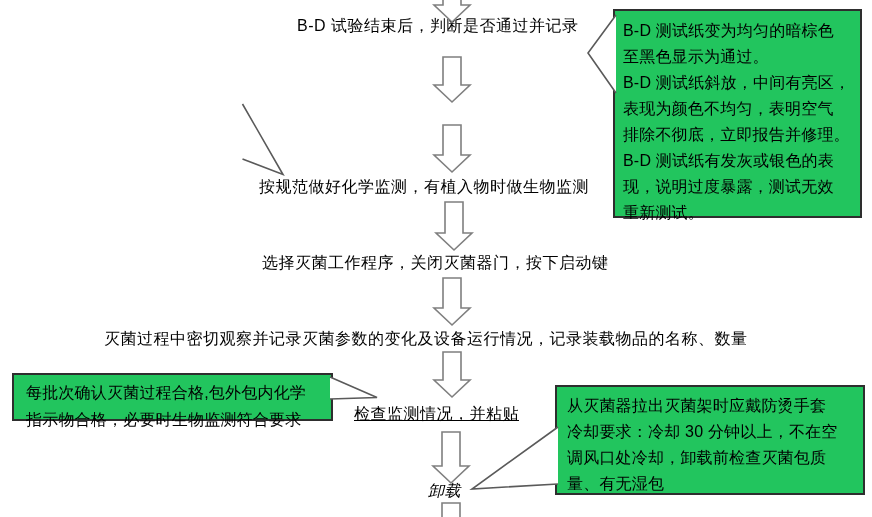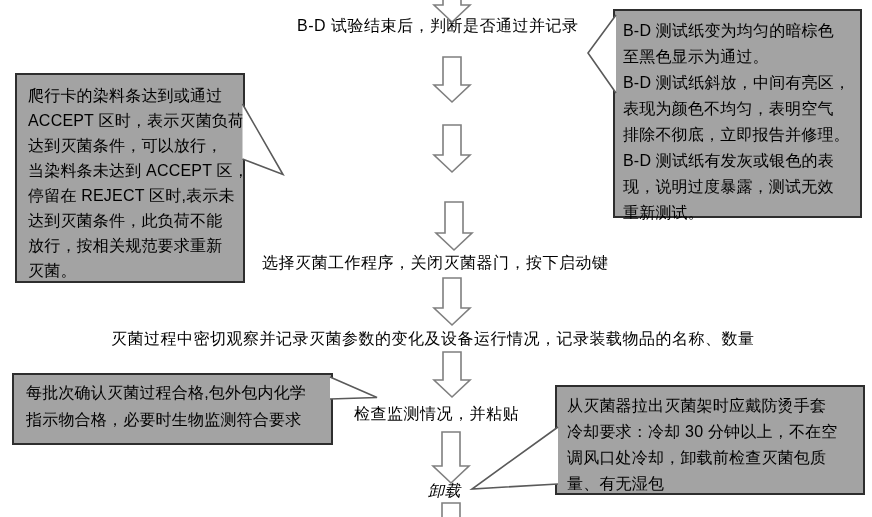--- a/index.html
+++ b/index.html
@@ -5,62 +5,52 @@
   html,body{margin:0;padding:0;background:#fff;}
   .canvas{
     position:relative;width:872px;height:517px;background:#fff;overflow:hidden;
     font-family:"Liberation Sans","DejaVu Sans",sans-serif;color:#000;
   }
   .step{
     position:absolute;white-space:pre;font-size:16px;line-height:17px;
     letter-spacing:0.5px;z-index:3;
   }
   .callout{
-    position:absolute;background:#a3a3a3;border:2px solid #2e2e2e;
+    position:absolute;background:#22c55e;border:2px solid #2e2e2e;
     box-sizing:border-box;z-index:1;
   }
   .callout .txt{white-space:pre;font-size:16px;letter-spacing:0.2px;}
   #box-crawl  .txt{padding:8px 0 0 11px;line-height:25px;}
   #box-bd     .txt{padding:7px 0 0 8px; line-height:26px;}
   #box-batch  .txt{padding:4px 0 0 12px;line-height:27px;}
   #box-unload .txt{padding:6px 0 0 10px;line-height:26px;}
 
   #box-crawl {left:15px; top:73px; width:230px;height:210px;}
   #box-bd    {left:613px;top:9px;  width:249px;height:209px;}
-  #box-batch {left:12px; top:373px;width:321px;height:72px;}
+  #box-batch {left:12px; top:373px;width:321px;height:48px;}
   #box-unload{left:555px;top:385px;width:310px;height:110px;}
 
   #step1{left:297px;top:17px;}
   #step2{left:314px;top:103px;}
   #step3{left:259px;top:178px;}
   #step4{left:262px;top:254px;text-align:right;}
-  #step5{left:111px;top:330px;}
-  #step6{left:354px;top:405px;}
+  #step5{left:104px;top:330px;}
+  #step6{left:354px;top:405px;text-decoration:underline;}
   #step7{left:428px;top:482px;font-style:italic;}
 
   svg.overlay{position:absolute;left:0;top:0;z-index:5;pointer-events:none;}
   .arrow{fill:#ffffff;stroke:#7f7f7f;stroke-width:1.6;stroke-linejoin:miter;}
   .wedge{fill:#ffffff;stroke:#5a5a5a;stroke-width:1.6;stroke-linejoin:miter;}
   .stub{fill:none;stroke:#7f7f7f;stroke-width:1.6;}
 </style>
 </head>
 <body>
 
 <div class="canvas">
 
-  <div class="callout" id="box-crawl">
-    <div class="txt">爬行卡的染料条达到或通过
-ACCEPT 区时，表示灭菌负荷
-达到灭菌条件，可以放行，
-当染料条未达到 ACCEPT 区，
-停留在 REJECT 区时,表示未
-达到灭菌条件，此负荷不能
-放行，按相关规范要求重新
-灭菌。</div>
-  </div>
 
   <div class="callout" id="box-bd">
     <div class="txt">B-D 测试纸变为均匀的暗棕色
 至黑色显示为通过。
 B-D 测试纸斜放，中间有亮区，
 表现为颜色不均匀，表明空气
 排除不彻底，立即报告并修理。
 B-D 测试纸有发灰或银色的表
 现，说明过度暴露，测试无效
 重新测试。</div>
@@ -90,18 +80,19 @@
 
     <path class="stub" d="M442,517 L442,503 L460,503 L460,517"></path>
 
     <path class="wedge" d="M242.5,104 L283,174.5 L242.5,159"></path>
     <path class="wedge" d="M616,15 L588,53 L616,93"></path>
     <path class="wedge" d="M330,377 L377,397.5 L330,399"></path>
     <path class="wedge" d="M558,427 L472,489 L558,484"></path>
   </svg>
 
   <div class="step" id="step1">B-D 试验结束后，判断是否通过并记录</div>
+  <div class="step" id="step3">按规范做好化学监测，有植入物时做生物监测</div>
   <div class="step" id="step4">选择灭菌工作程序，关闭灭菌器门，按下启动键</div>
   <div class="step" id="step5">灭菌过程中密切观察并记录灭菌参数的变化及设备运行情况，记录装载物品的名称、数量</div>
   <div class="step" id="step6">检查监测情况，并粘贴</div>
   <div class="step" id="step7">卸载</div>
 
 </div>
 
 </body></html>

